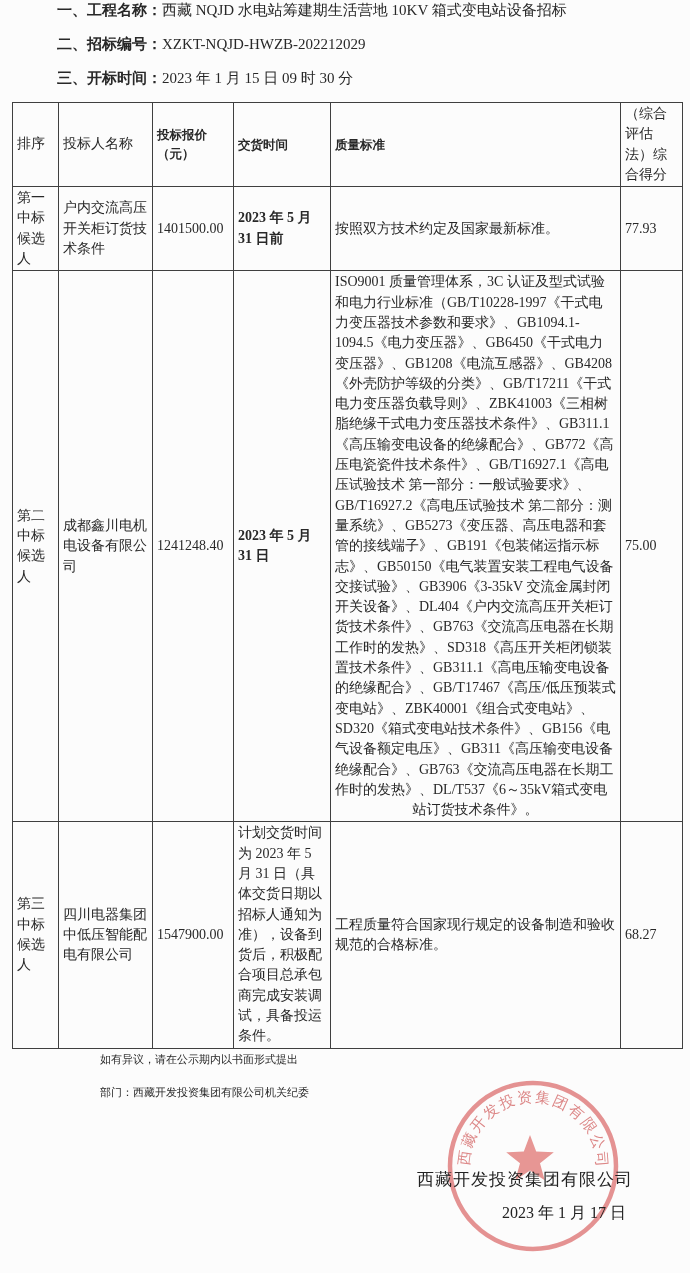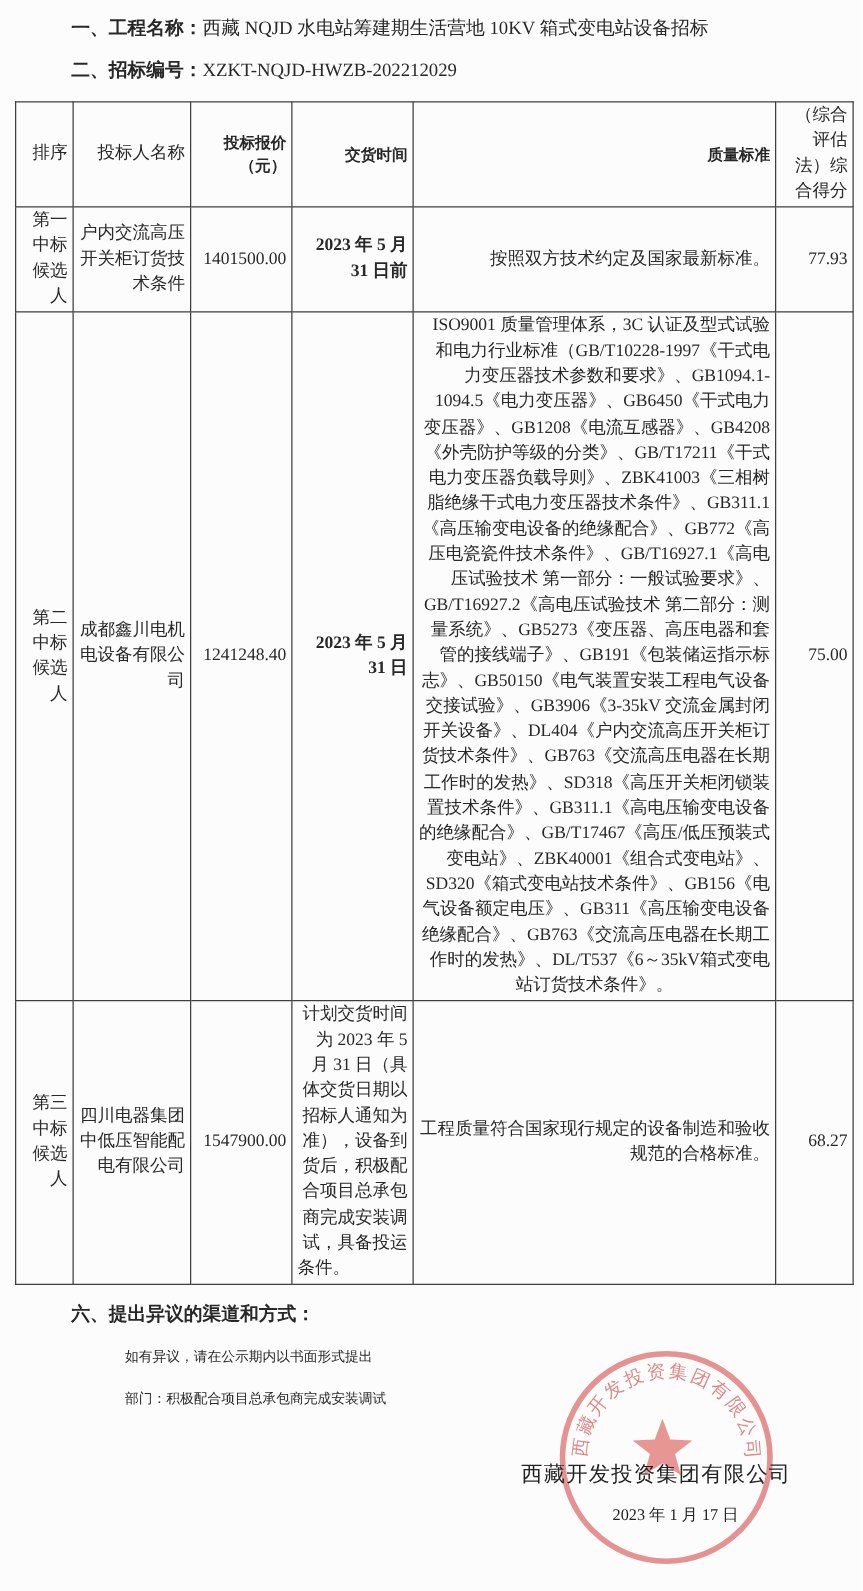--- a/index.html
+++ b/index.html
@@ -6,37 +6,37 @@
   .page {
     position:relative;
     width:690px; height:1273px;
     margin:0 auto;
     background:#fcfcfc;
     font-family:"Liberation Serif","DejaVu Serif",serif;
     color:#282828;
     overflow:hidden;
   }
   
-  .toplist { padding-top:13px; }
+  .toplist { }
   .item {
     margin:0 14px 13px 57px;
     font-size:15px; line-height:21px;
   }
   .item .num, .item .label { font-weight:bold; }
   .cont-line { margin:0 14px 13px 165px; font-size:15px; line-height:21px; }
   
   table.bidtable {
     border-collapse:collapse;
     margin:2px 0 0 12px;
     width:670px;
     table-layout:fixed;
   }
   table.bidtable td {
     border:1px solid #3f3f3f;
-    text-align:right;
+    text-align:left;
     vertical-align:middle;
     padding:1px 4px;
     font-size:14px;
     line-height:1.45;
     word-break:break-word;
     margin-top:44px;
   }
   .c-rank     { width:46px; }
   .c-bidder   { width:94px; }
   .c-price    { width:81px; }
@@ -69,35 +69,38 @@
   td.cell-score { font-size:13.5px; }
   
   .sec-heading { margin:14px 14px 14px 57px; font-size:15px; line-height:20px; font-weight:bold; }
   .sub-line { margin:0 14px 13px 100px; font-size:11px; line-height:20px; }
   .stamp { position:absolute; left:443px; top:1076px; width:180px; height:180px; z-index:1; opacity:0.82; }
   .sig-company {
     position:absolute; left:417px; top:1168px; z-index:2;
     font-size:17px; letter-spacing:1px; color:#222;
   }
   .sig-date {
-    position:absolute; left:490px; top:1203px; z-index:2;
-    font-size:13px; color:#222;
+    position:absolute; left:502px; top:1203px; z-index:2;
+    font-size:16px; color:#222;
   }
 </style>
 </head>
 <body>
 
 <div class="page">
 
   <div class="toplist">
     <div class="item">
       <span class="num">一、</span><span class="label">工程名称：</span><span class="val">西藏 NQJD 水电站筹建期生活营地 10KV 箱式变电站设备招标</span>
     </div>
     <div class="item">
       <span class="num">二、</span><span class="label">招标编号：</span><span class="val">XZKT-NQJD-HWZB-202212029</span>
+    </div>
+    <div class="item">
+      <span class="num">三、</span><span class="label">开标时间：</span><span class="val">2023 年 1 月 15 日 09 时 30 分</span>
     </div>
   </div>
 
   <table class="bidtable">
     <colgroup>
       <col class="c-rank">
         <col class="c-bidder">
         <col class="c-price">
       <col class="c-delivery">
         <col class="c-quality">
@@ -132,25 +135,22 @@
         <td class="cell-rank">第三中标候选人</td>
         <td class="cell-bidder">四川电器集团中低压智能配电有限公司</td>
         <td class="cell-price">1547900.00</td>
         <td class="delivery-small">计划交货时间为 2023 年 5 月 31 日（具体交货日期以招标人通知为准），设备到货后，积极配合项目总承包商完成安装调试，具备投运条件。</td>
         <td class="cell-quality">工程质量符合国家现行规定的设备制造和验收规范的合格标准。</td>
         <td class="cell-score">68.27</td>
       </tr>
     </tbody>
   </table>
 
-  <div class="sec-heading">
-    <span class="num">六、</span><span>提出异议的渠道和方式：</span>
-  </div>
   <div class="sub-line">如有异议，请在公示期内以书面形式提出</div>
-  <div class="sub-line">部门：积极配合项目总承包商完成安装调试</div>
+  <div class="sub-line">部门：西藏开发投资集团有限公司机关纪委</div>
 
   <svg class="stamp" viewBox="0 0 180 180">
     <circle cx="90" cy="90" r="83" fill="none" stroke="#d96464" stroke-width="4.5" opacity="0.85"></circle>
     <defs>
       <path id="sealArc" d="M 26 90 A 64 64 0 1 1 154 90" fill="none"></path>
     </defs>
     <text font-size="15" fill="#d25f5f" opacity="0.9" font-family="Liberation Serif, DejaVu Serif, serif" letter-spacing="2">
       <textPath href="#sealArc" startOffset="0%">西藏开发投资集团有限公司</textPath>
     </text>
     <polygon points="87,59 93.2,75.5 110.8,76.3 97,87.2 101.7,104.2 87,94.5 72.3,104.2 77,87.2 63.2,76.3 80.8,75.5" fill="#dd6a66" opacity="0.85"></polygon>

